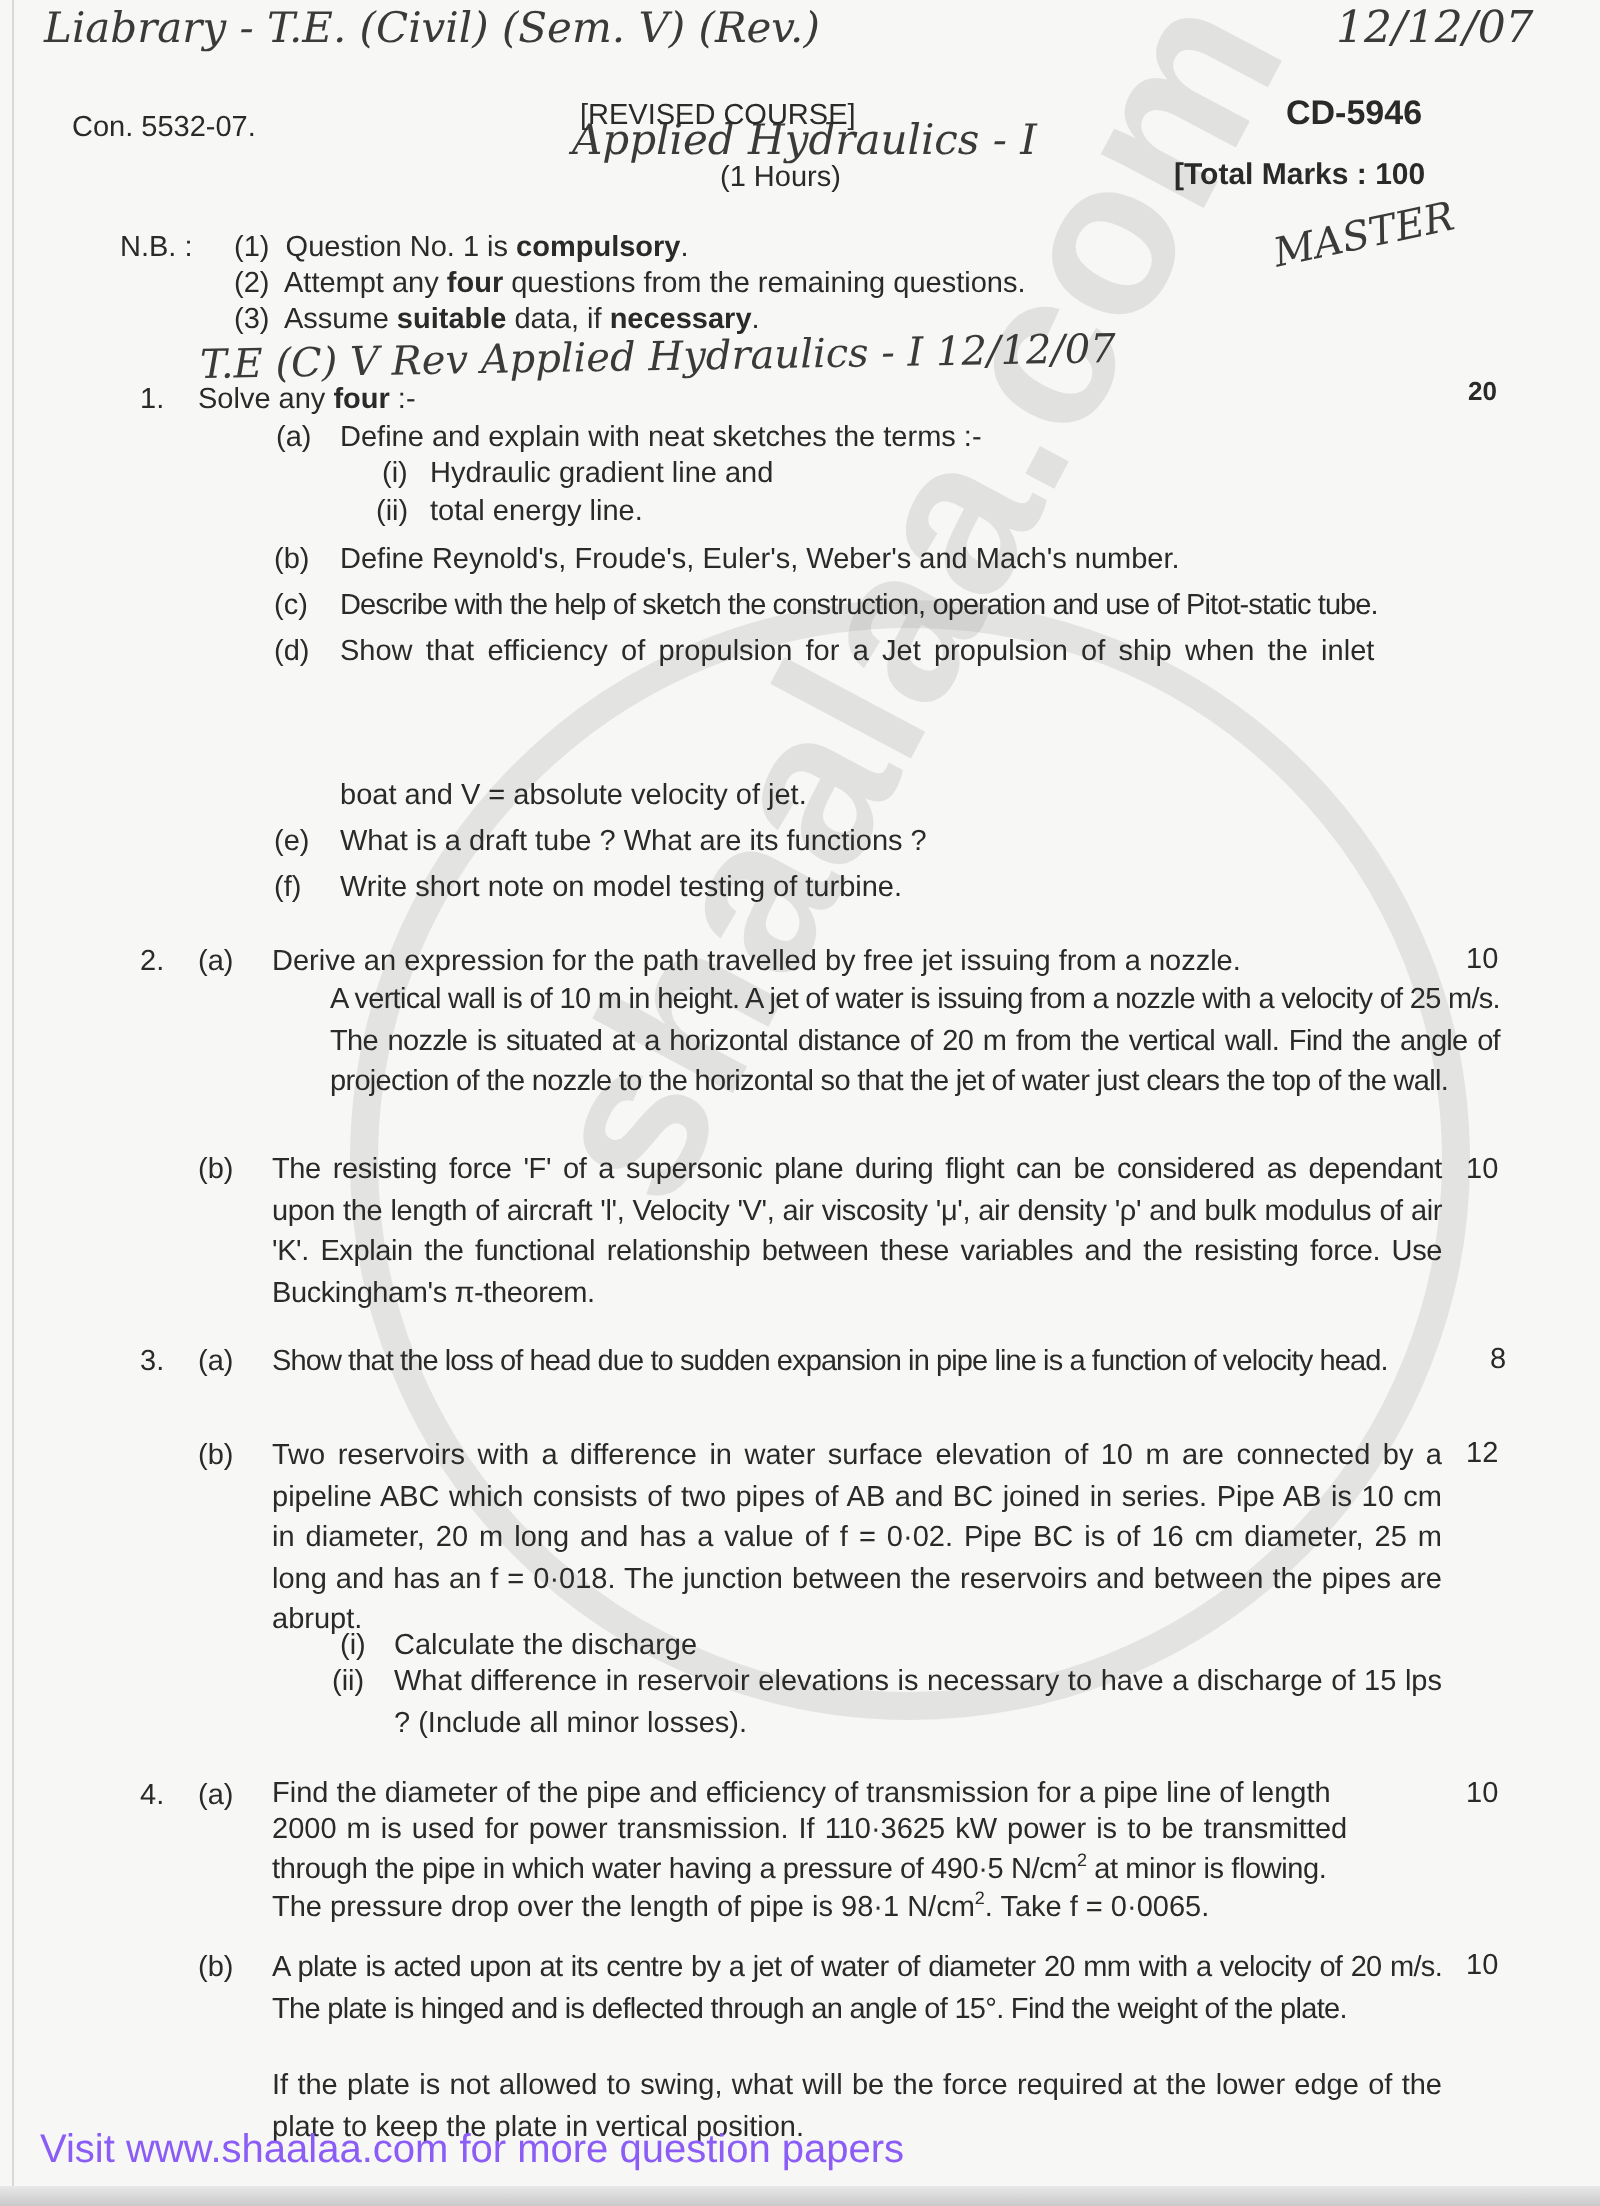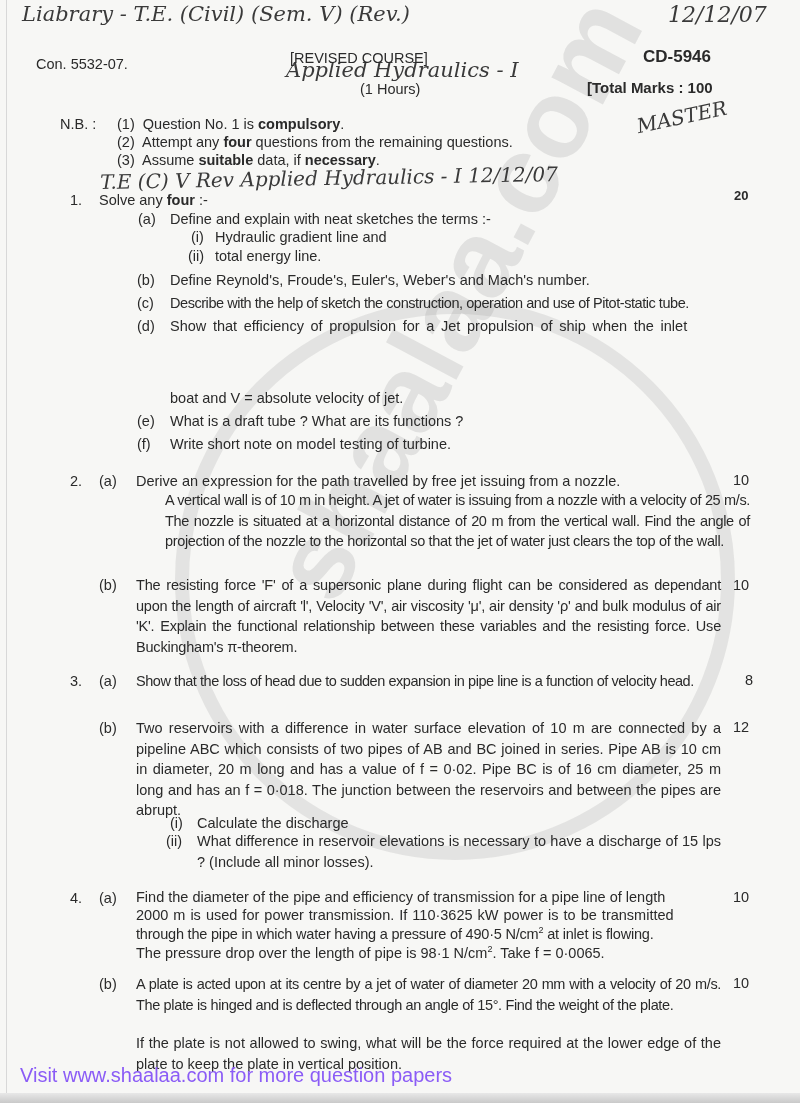--- a/index.html
+++ b/index.html
@@ -117,21 +117,21 @@
   <div class="abs t" style="left:170px; top:815px;">(i)</div>
   <div class="abs t" style="left:197px; top:815px;">Calculate the discharge</div>
   <div class="abs t" style="left:166px; top:833px;">(ii)</div>
   <div class="para" style="left:197px; top:831px; width:524px;">What difference in reservoir elevations is necessary to have a discharge of 15 lps ? (Include all minor losses).</div>
 
   <div class="num" style="left:70px; top:890px;">4.</div>
   <div class="num" style="left:99px; top:890px;">(a)</div>
   <div class="abs t" style="left:136px; top:889px;">Find the diameter of the pipe and efficiency of transmission for a pipe line of length</div>
   <div class="abs t" style="left:136px; top:907px; word-spacing:1px;">2000 m is used for power transmission. If 110·3625 kW power is to be transmitted</div>
   <div class="abs t" style="left:136px; top:925px; letter-spacing:-0.2px;">
-    <span>through the pipe in which water having a pressure of 490·5 N/cm</span><sup style="font-size:9px;">2</sup><span> at inlet is flowing.</span>
+    <span>through the pipe in which water having a pressure of 490·5 N/cm</span><sup style="font-size:9px;">2</sup><span> at minor is flowing.</span>
   </div>
   <div class="abs t" style="left:136px; top:944px;text-align:right;">
     <span>The pressure drop over the length of pipe is 98·1 N/cm</span><sup style="font-size:9px;">2</sup><span>. Take f = 0·0065.</span>
   </div>
   <div class="marks" style="top:889px;">10</div>
 
   <div class="num" style="left:99px; top:976px;">(b)</div>
   <div class="para" style="left:136px; top:974px; width:585px; letter-spacing:-0.35px;">A plate is acted upon at its centre by a jet of water of diameter 20 mm with a velocity of 20 m/s. The plate is hinged and is deflected through an angle of 15°. Find the weight of the plate.</div>
   <div class="marks" style="top:975px;">10</div>
   <div class="para" style="left:136px; top:1033px; width:585px;">If the plate is not allowed to swing, what will be the force required at the lower edge of the plate to keep the plate in vertical position.</div>

